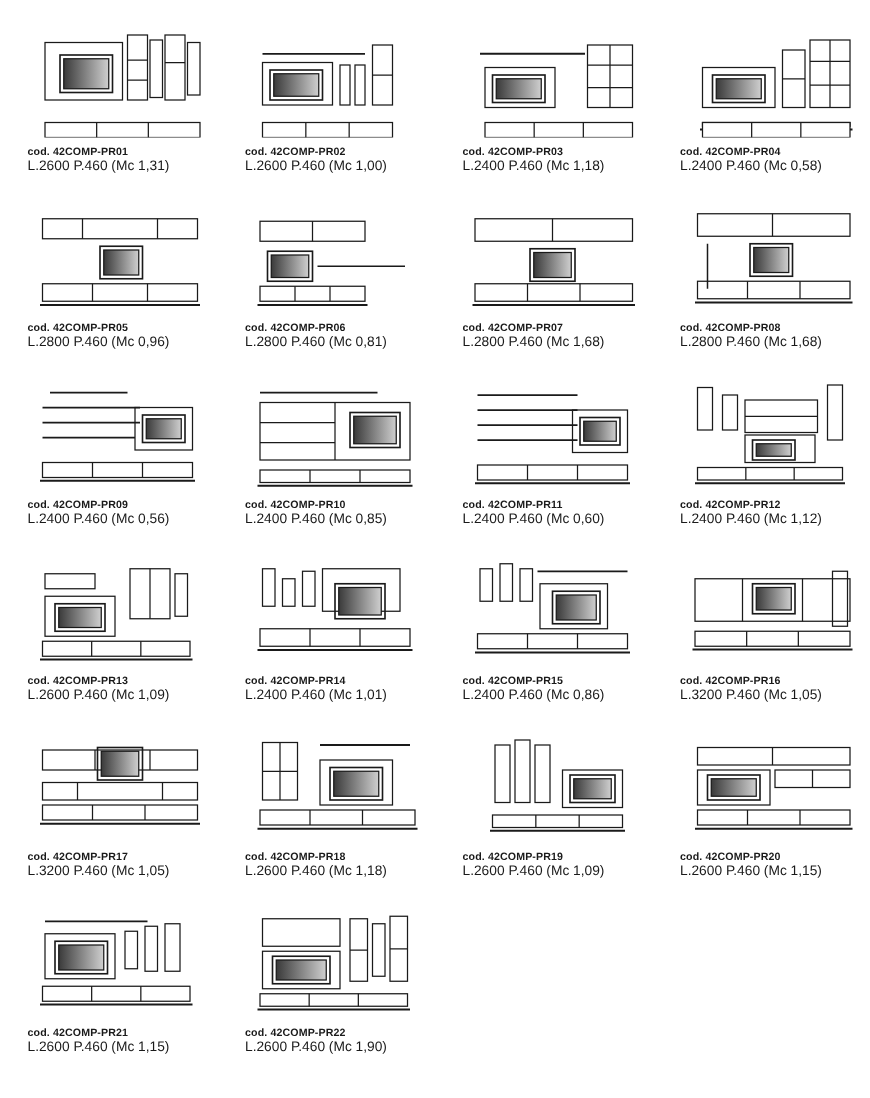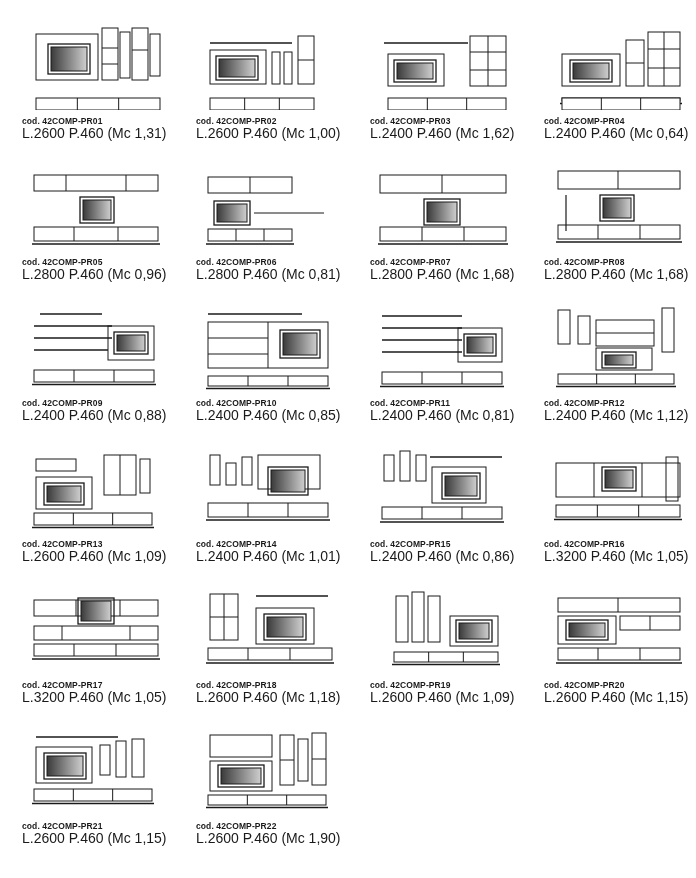--- a/index.html
+++ b/index.html
@@ -37,21 +37,21 @@
   }
   .fig svg { display: block; }
   .code {
     font-size: 8.5px;
     font-weight: bold;
     letter-spacing: 0.1px;
     line-height: 11px;
     white-space: nowrap;
   }
   .dims {
-    font-size: 14px;
+    font-size: 11px;
     line-height: 11px;
     white-space: nowrap;
     margin-top: 1px;
     margin-bottom: 12px;
   }
 </style>
 </head>
 <body>
 
 <div id="catalog">
@@ -127,21 +127,21 @@
             <line x1="118" y1="26" x2="118" y2="76" stroke="#1a1a1a" stroke-width="1"></line>
             <line x1="100" y1="42" x2="136" y2="42" stroke="#1a1a1a" stroke-width="1"></line>
             <line x1="100" y1="60" x2="136" y2="60" stroke="#1a1a1a" stroke-width="1"></line>
             <rect x="18" y="88" width="118" height="12" fill="#ffffff" stroke="#1a1a1a" stroke-width="1"></rect>
             <line x1="57.333333333333336" y1="88" x2="57.333333333333336" y2="100" stroke="#1a1a1a" stroke-width="1"></line>
             <line x1="96.66666666666667" y1="88" x2="96.66666666666667" y2="100" stroke="#1a1a1a" stroke-width="1"></line>
             <line x1="16" y1="102.5" x2="138" y2="102.5" stroke="#1a1a1a" stroke-width="1.6"></line>
           </svg>
         </div>
         <div class="code">cod. 42COMP-PR03</div>
-        <div class="dims">L.2400 P.460  (Mc 1,62)</div>
+        <div class="dims">L.2400 P.460  (Mc 1,18)</div>
       </div>
       <div class="cell">
         <div class="fig">
           <svg width="146" height="100" viewBox="0 0 146 100">
             <rect x="18" y="44" width="58" height="32" fill="none" stroke="#1a1a1a" stroke-width="1"></rect>
             <defs>
               <linearGradient id="g4" x1="0" y1="0" x2="1" y2="0">
                 <stop offset="0%" stop-color="#3a3a3a"></stop>
                 <stop offset="100%" stop-color="#cfcfcf"></stop>
               </linearGradient>
@@ -156,21 +156,21 @@
             <line x1="104" y1="58" x2="136" y2="58" stroke="#1a1a1a" stroke-width="1"></line>
             <rect x="18" y="88" width="118" height="3" fill="#ffffff" stroke="#1a1a1a" stroke-width="1"></rect>
             <line x1="16" y1="93.5" x2="138" y2="93.5" stroke="#1a1a1a" stroke-width="1.6"></line>
             <rect x="18" y="88" width="118" height="12" fill="#ffffff" stroke="#1a1a1a" stroke-width="1"></rect>
             <line x1="57.333333333333336" y1="88" x2="57.333333333333336" y2="100" stroke="#1a1a1a" stroke-width="1"></line>
             <line x1="96.66666666666667" y1="88" x2="96.66666666666667" y2="100" stroke="#1a1a1a" stroke-width="1"></line>
             <line x1="16" y1="102.5" x2="138" y2="102.5" stroke="#1a1a1a" stroke-width="1.6"></line>
           </svg>
         </div>
         <div class="code">cod. 42COMP-PR04</div>
-        <div class="dims">L.2400 P.460  (Mc 0,64)</div>
+        <div class="dims">L.2400 P.460  (Mc 0,58)</div>
       </div>
     </div>
     <div class="row">
       <div class="cell">
         <div class="fig">
           <svg width="146" height="100" viewBox="0 0 146 100">
             <rect x="12" y="24" width="124" height="16" fill="none" stroke="#1a1a1a" stroke-width="1"></rect>
             <line x1="44" y1="24" x2="44" y2="40" stroke="#1a1a1a" stroke-width="1"></line>
             <line x1="104" y1="24" x2="104" y2="40" stroke="#1a1a1a" stroke-width="1"></line>
             <defs>
@@ -276,21 +276,21 @@
             <rect x="92" y="40" width="34" height="22" fill="none" stroke="#1a1a1a" stroke-width="1.3"></rect>
             <rect x="95" y="43" width="28" height="16" fill="url(#g9)" stroke="#1a1a1a" stroke-width="1"></rect>
             <line x1="12" y1="58" x2="86" y2="58" stroke="#1a1a1a" stroke-width="1.4"></line>
             <rect x="12" y="78" width="120" height="12" fill="#ffffff" stroke="#1a1a1a" stroke-width="1"></rect>
             <line x1="52" y1="78" x2="52" y2="90" stroke="#1a1a1a" stroke-width="1"></line>
             <line x1="92" y1="78" x2="92" y2="90" stroke="#1a1a1a" stroke-width="1"></line>
             <line x1="10" y1="92.5" x2="134" y2="92.5" stroke="#1a1a1a" stroke-width="1.6"></line>
           </svg>
         </div>
         <div class="code">cod. 42COMP-PR09</div>
-        <div class="dims">L.2400 P.460  (Mc 0,88)</div>
+        <div class="dims">L.2400 P.460  (Mc 0,56)</div>
       </div>
       <div class="cell">
         <div class="fig">
           <svg width="146" height="100" viewBox="0 0 146 100">
             <line x1="12" y1="22" x2="106" y2="22" stroke="#1a1a1a" stroke-width="1.4"></line>
             <rect x="12" y="30" width="120" height="46" fill="none" stroke="#1a1a1a" stroke-width="1"></rect>
             <line x1="72" y1="30" x2="72" y2="76" stroke="#1a1a1a" stroke-width="1"></line>
             <line x1="12" y1="46" x2="72" y2="46" stroke="#1a1a1a" stroke-width="1"></line>
             <line x1="12" y1="62" x2="72" y2="62" stroke="#1a1a1a" stroke-width="1"></line>
             <defs>
@@ -326,21 +326,21 @@
             </defs>
             <rect x="94" y="42" width="32" height="22" fill="none" stroke="#1a1a1a" stroke-width="1.3"></rect>
             <rect x="97" y="45" width="26" height="16" fill="url(#g11)" stroke="#1a1a1a" stroke-width="1"></rect>
             <rect x="12" y="80" width="120" height="12" fill="#ffffff" stroke="#1a1a1a" stroke-width="1"></rect>
             <line x1="52" y1="80" x2="52" y2="92" stroke="#1a1a1a" stroke-width="1"></line>
             <line x1="92" y1="80" x2="92" y2="92" stroke="#1a1a1a" stroke-width="1"></line>
             <line x1="10" y1="94.5" x2="134" y2="94.5" stroke="#1a1a1a" stroke-width="1.6"></line>
           </svg>
         </div>
         <div class="code">cod. 42COMP-PR11</div>
-        <div class="dims">L.2400 P.460  (Mc 0,81)</div>
+        <div class="dims">L.2400 P.460  (Mc 0,60)</div>
       </div>
       <div class="cell">
         <div class="fig">
           <svg width="146" height="100" viewBox="0 0 146 100">
             <rect x="14" y="18" width="12" height="34" fill="none" stroke="#1a1a1a" stroke-width="1"></rect>
             <rect x="34" y="24" width="12" height="28" fill="none" stroke="#1a1a1a" stroke-width="1"></rect>
             <rect x="52" y="28" width="58" height="26" fill="none" stroke="#1a1a1a" stroke-width="1"></rect>
             <line x1="52" y1="41" x2="110" y2="41" stroke="#1a1a1a" stroke-width="1"></line>
             <rect x="118" y="16" width="12" height="44" fill="none" stroke="#1a1a1a" stroke-width="1"></rect>
             <rect x="52" y="56" width="56" height="22" fill="none" stroke="#1a1a1a" stroke-width="1"></rect>

